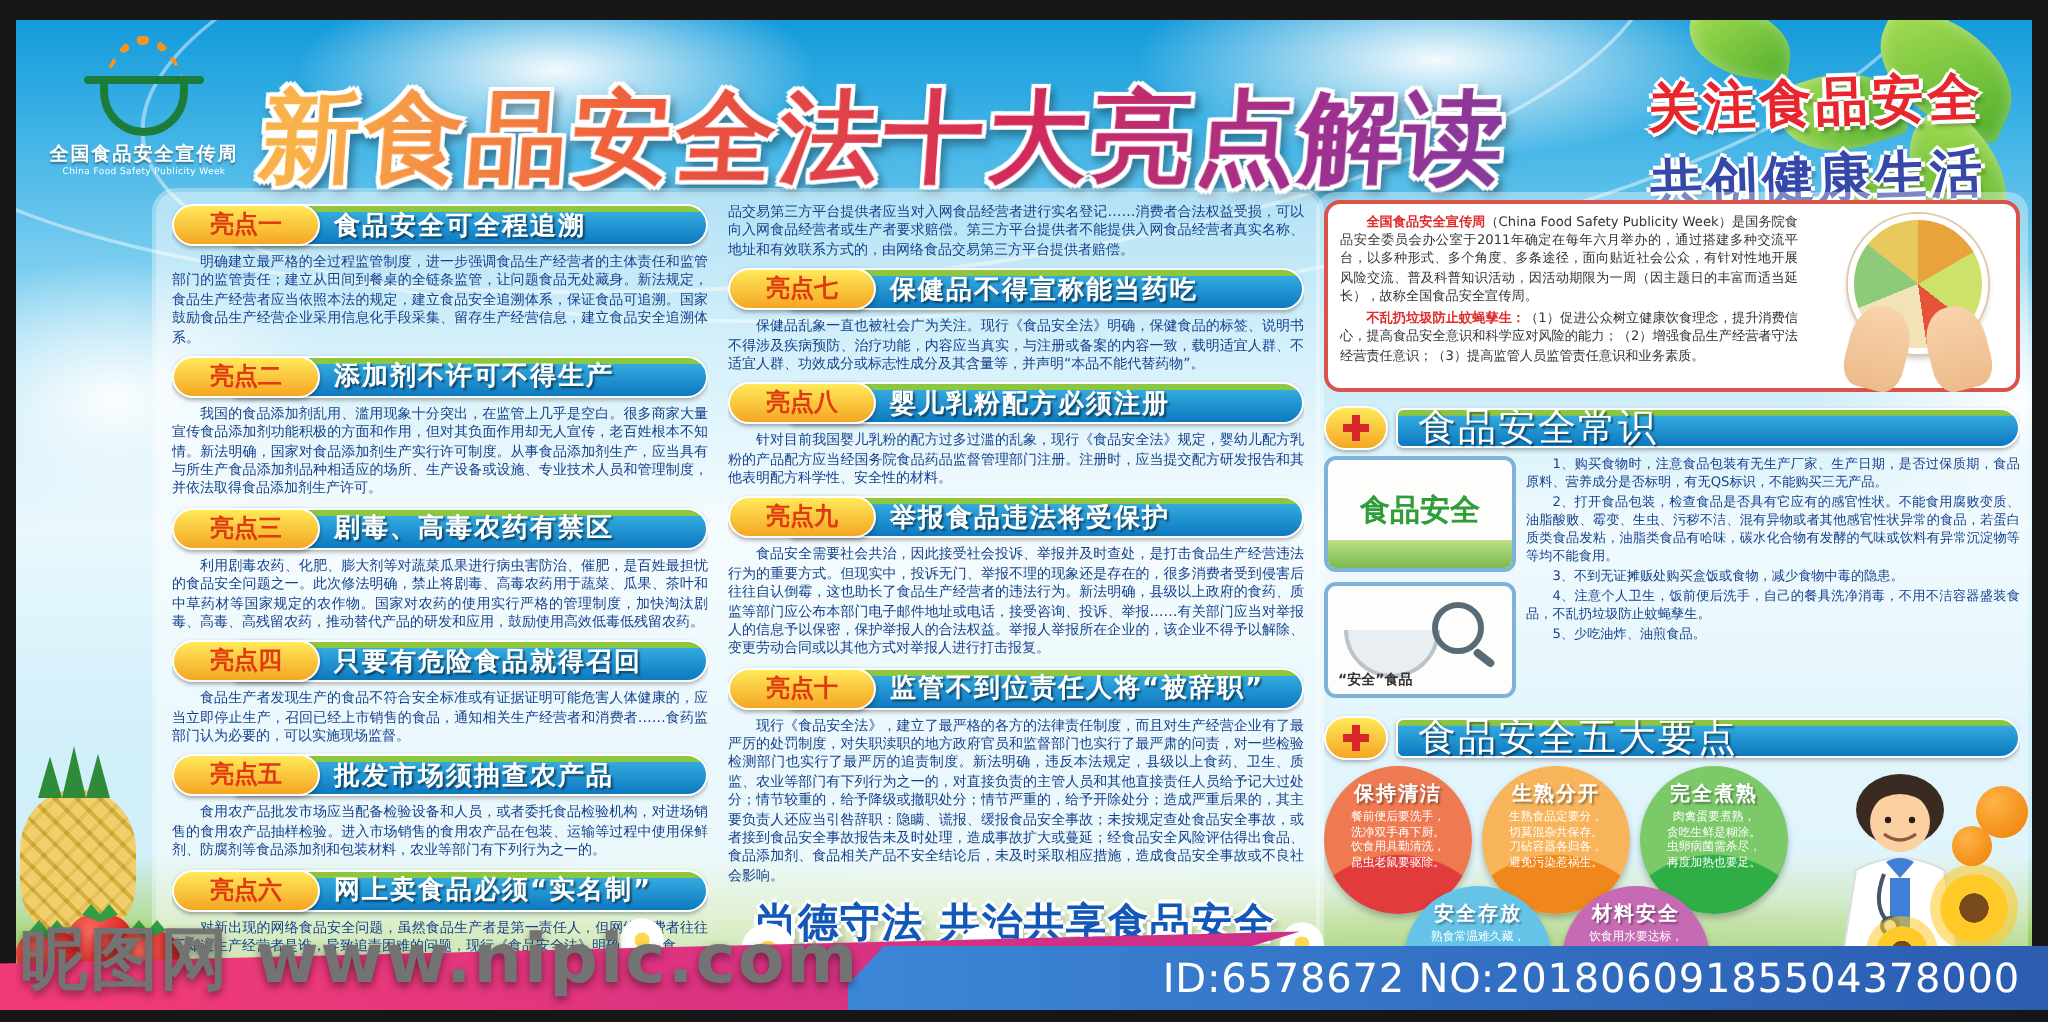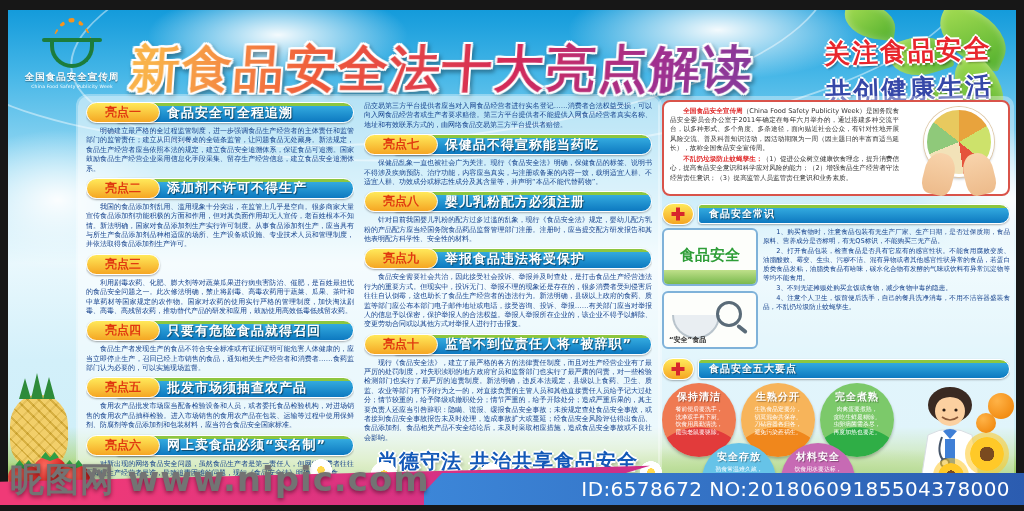--- a/index.html
+++ b/index.html
@@ -75,21 +75,21 @@
   .hand.left{left:8px;transform:rotate(14deg)} .hand.right{right:8px;transform:rotate(-14deg)}
   .rh{display:flex;align-items:center;height:21px;margin-bottom:4px}
   .rh-icon{width:30px;height:20px;border:1.5px solid #fff;border-radius:11px;position:relative;flex:none;
     background:linear-gradient(180deg,#ffe95a,#f5a623);box-shadow:0 1px 2px rgba(0,0,0,.3)}
   .rh-icon::before,.rh-icon::after{content:"";position:absolute;background:#d8262c;left:50%;top:50%;
     transform:translate(-50%,-50%)}
   .rh-icon::before{width:13px;height:4px}.rh-icon::after{width:4px;height:13px}
   .rh-bar{flex:1;height:18px;margin-left:4px;border:1.5px solid #fff;border-radius:4px 11px 11px 4px;
     background:linear-gradient(180deg,#8dc63f 0%,#8dc63f 15%,#33aadf 16%,#0d79c0 100%);
     display:flex;align-items:center;padding-left:10px;box-shadow:0 1px 2px rgba(0,0,0,.3)}
-  .rh-title{color:#fff;font-weight:bold;font-size:10px;letter-spacing:1px;text-shadow:1px 1px 1px rgba(0,0,0,.5)}
+  .rh-title{color:#fff;font-weight:normal;font-size:19px;letter-spacing:1px;text-shadow:1px 1px 1px rgba(0,0,0,.5)}
   .know{display:flex;gap:5px;height:126px;margin-bottom:4px}
   .thumbs{width:96px;flex:none}
   .thumb{height:58px;border:2px solid #7fb2d9;border-radius:6px;background:#fdfefb;margin-bottom:5px;
     position:relative;overflow:hidden;box-sizing:border-box}
   .thumb .grass-strip{position:absolute;left:0;right:0;bottom:0;height:14px;background:linear-gradient(180deg,#bfe08a,#79b94e)}
   .thumb1-txt{position:absolute;left:0;right:0;top:16px;text-align:center;font-size:15px;font-weight:800;
     color:#2f9e38;text-shadow:1px 0 0 #fff,-1px 0 0 #fff,0 1px 0 #fff,0 -1px 0 #fff}
   .bowl2{position:absolute;left:8px;bottom:8px;width:44px;height:22px;background:#e9eef2;border:2px solid #b9c4cc;
     border-top:none;border-radius:0 0 40px 40px}
   .mag{position:absolute;right:14px;top:8px;width:20px;height:20px;border:3px solid #5a6b78;border-radius:50%}
@@ -192,41 +192,44 @@
       <div class="sec-h">
         <div class="sec-bar">
             <span class="sec-title">添加剂不许可不得生产</span>
           </div>
         <div class="sec-tag">亮点二</div>
       </div>
       <div class="sec-body">我国的食品添加剂乱用、滥用现象十分突出，在监管上几乎是空白。很多商家大量宣传食品添加剂功能积极的方面和作用，但对其负面作用却无人宣传，老百姓根本不知情。新法明确，国家对食品添加剂生产实行许可制度。从事食品添加剂生产，应当具有与所生产食品添加剂品种相适应的场所、生产设备或设施、专业技术人员和管理制度，并依法取得食品添加剂生产许可。</div>
     </div>
     <div class="sec">
       <div class="sec-h">
+        <div class="sec-bar">
+            <span class="sec-title">剧毒、高毒农药有禁区</span>
+          </div>
         <div class="sec-tag">亮点三</div>
       </div>
       <div class="sec-body">利用剧毒农药、化肥、膨大剂等对蔬菜瓜果进行病虫害防治、催肥，是百姓最担忧的食品安全问题之一。此次修法明确，禁止将剧毒、高毒农药用于蔬菜、瓜果、茶叶和中草药材等国家规定的农作物。国家对农药的使用实行严格的管理制度，加快淘汰剧毒、高毒、高残留农药，推动替代产品的研发和应用，鼓励使用高效低毒低残留农药。</div>
     </div>
     <div class="sec">
       <div class="sec-h">
         <div class="sec-bar">
             <span class="sec-title">只要有危险食品就得召回</span>
           </div>
         <div class="sec-tag">亮点四</div>
       </div>
       <div class="sec-body">食品生产者发现生产的食品不符合安全标准或有证据证明可能危害人体健康的，应当立即停止生产，召回已经上市销售的食品，通知相关生产经营者和消费者……食药监部门认为必要的，可以实施现场监督。</div>
     </div>
     <div class="sec">
       <div class="sec-h">
         <div class="sec-bar">
             <span class="sec-title">批发市场须抽查农产品</span>
           </div>
         <div class="sec-tag">亮点五</div>
       </div>
-      <div class="sec-body">食用农产品批发市场应当配备检验设备和人员，或者委托食品检验机构，对进场销售的食用农产品抽样检验。进入市场销售的食用农产品在包装、运输等过程中使用保鲜剂、防腐剂等食品添加剂和包装材料，应当符合食品安全国家标准。</div>
+      <div class="sec-body">食用农产品批发市场应当配备检验设备和人员，或者委托食品检验机构，对进场销售的食用农产品抽样检验。进入市场销售的食用农产品在包装、运输等过程中使用保鲜剂、防腐剂等食品添加剂和包装材料，农业等部门有下列行为之一的。</div>
     </div>
     <div class="sec">
       <div class="sec-h">
         <div class="sec-bar">
             <span class="sec-title">网上卖食品必须“实名制”</span>
           </div>
         <div class="sec-tag">亮点六</div>
       </div>
       <div class="sec-body">对新出现的网络食品安全问题，虽然食品生产者是第一责任人，但网络消费者往往不知道生产经营者是谁，导致追责困难的问题，现行《食品安全法》明确：网络食</div>
     </div>
@@ -302,20 +305,21 @@
           <div class="bowl2"></div>
           <div class="mag"></div>
           <div class="thumb2-cap">“安全”食品</div>
         </div>
       </div>
       <div class="kpoints">
         <p>1、购买食物时，注意食品包装有无生产厂家、生产日期，是否过保质期，食品原料、营养成分是否标明，有无QS标识，不能购买三无产品。</p>
         <p>2、打开食品包装，检查食品是否具有它应有的感官性状。不能食用腐败变质、油脂酸败、霉变、生虫、污秽不洁、混有异物或者其他感官性状异常的食品，若蛋白质类食品发粘，油脂类食品有哈味，碳水化合物有发酵的气味或饮料有异常沉淀物等等均不能食用。</p>
         <p>3、不到无证摊贩处购买盒饭或食物，减少食物中毒的隐患。</p>
         <p>4、注意个人卫生，饭前便后洗手，自己的餐具洗净消毒，不用不洁容器盛装食品，不乱扔垃圾防止蚊蝇孳生。</p>
+        <p>5、少吃油炸、油煎食品。</p>
       </div>
     </div>
 
     <div class="rh">
       <div class="rh-icon"></div>
       <div class="rh-bar">
           <span class="rh-title">食品安全五大要点</span>
         </div>
     </div>
     <div class="five-area">

